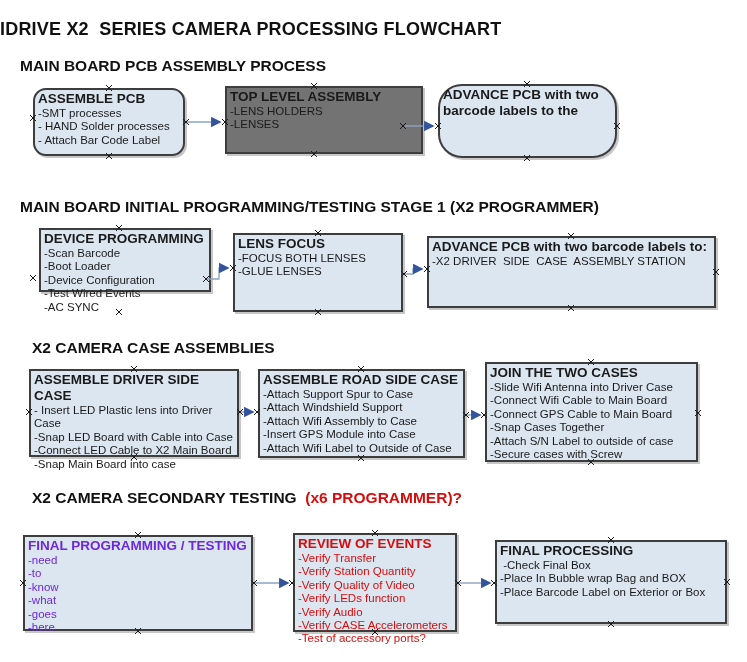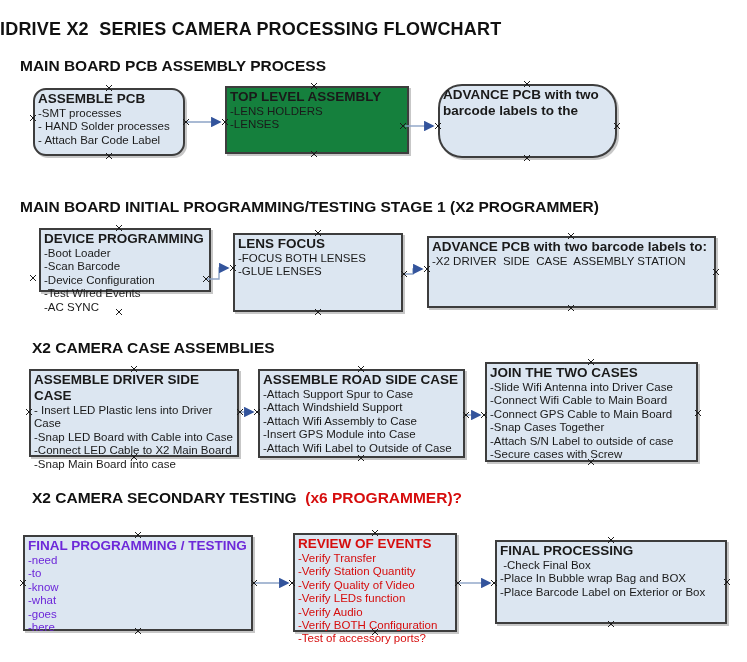--- a/index.html
+++ b/index.html
@@ -30,36 +30,36 @@
   <div class="page-title">IDRIVE X2  SERIES CAMERA PROCESSING FLOWCHART</div>
   <div id="sections">
       <div>
         <div class="section-header" style="left: 20px; top: 57px;"><span>MAIN BOARD PCB ASSEMBLY PROCESS</span></div>
         <div class="flow-box" style="left: 33px; top: 88px; width: 152px; height: 68px; background: rgb(220, 230, 241); border-color: rgb(61, 61, 61); color: rgb(26, 26, 26); border-radius: 13px;">
           <div class="box-title">ASSEMBLE PCB</div>
           <div class="box-line">-SMT processes</div>
           <div class="box-line">- HAND Solder processes</div>
           <div class="box-line">- Attach Bar Code Label</div>
         </div>
-        <div class="flow-box" style="left: 225px; top: 86px; width: 184px; height: 68px; background: #15803d; border-color: rgb(61, 61, 61); color: rgb(26, 26, 26);">
+        <div class="flow-box" style="left: 225px; top: 86px; width: 198px; height: 68px; background: #737373; border-color: rgb(61, 61, 61); color: rgb(26, 26, 26);">
           <div class="box-title">TOP LEVEL ASSEMBLY</div>
           <div class="box-line">-LENS HOLDERS</div>
           <div class="box-line">-LENSES</div>
         </div>
         <div class="flow-box" style="left: 438px; top: 84px; width: 179px; height: 74px; background: rgb(220, 230, 241); border-color: rgb(61, 61, 61); color: rgb(26, 26, 26); border-radius: 24px;">
           <div class="box-title">ADVANCE PCB with two</div>
           <div class="box-title">barcode labels to the</div>
         </div>
       </div>
       <div>
         <div class="section-header" style="left: 20px; top: 198px;"><span>MAIN BOARD INITIAL PROGRAMMING/TESTING STAGE 1 (X2 PROGRAMMER)</span></div>
         <div class="flow-box" style="left: 39px; top: 228px; width: 172px; height: 64px; background: rgb(220, 230, 241); border-color: rgb(61, 61, 61); color: rgb(26, 26, 26);">
           <div class="box-title">DEVICE PROGRAMMING</div>
+          <div class="box-line">-Scan Barcode</div>
           <div class="box-line">-Boot Loader</div>
-          <div class="box-line">-Scan Barcode</div>
           <div class="box-line">-Device Configuration</div>
           <div class="box-line">-Test Wired Events</div>
           <div class="box-line">-AC SYNC</div>
         </div>
         <div class="flow-box" style="left: 233px; top: 233px; width: 170px; height: 79px; background: rgb(220, 230, 241); border-color: rgb(61, 61, 61); color: rgb(26, 26, 26);">
           <div class="box-title">LENS FOCUS</div>
           <div class="box-line">-FOCUS BOTH LENSES</div>
           <div class="box-line">-GLUE LENSES</div>
         </div>
         <div class="flow-box" style="left: 427px; top: 236px; width: 289px; height: 72px; background: rgb(220, 230, 241); border-color: rgb(61, 61, 61); color: rgb(26, 26, 26);">
@@ -105,21 +105,21 @@
           <div class="box-line">-goes</div>
           <div class="box-line">-here</div>
         </div>
         <div class="flow-box" style="left: 293px; top: 533px; width: 164px; height: 99px; background: rgb(220, 230, 241); border-color: rgb(61, 61, 61); color: rgb(214, 13, 13);">
           <div class="box-title">REVIEW OF EVENTS</div>
           <div class="box-line">-Verify Transfer</div>
           <div class="box-line">-Verify Station Quantity</div>
           <div class="box-line">-Verify Quality of Video</div>
           <div class="box-line">-Verify LEDs function</div>
           <div class="box-line">-Verify Audio</div>
-          <div class="box-line">-Verify BOTH Configuration</div>
+          <div class="box-line">-Verify CASE Accelerometers</div>
           <div class="box-line">-Test of accessory ports?</div>
         </div>
         <div class="flow-box" style="left: 495px; top: 540px; width: 232px; height: 84px; background: rgb(220, 230, 241); border-color: rgb(61, 61, 61); color: rgb(26, 26, 26);">
           <div class="box-title">FINAL PROCESSING</div>
           <div class="box-line"> -Check Final Box</div>
           <div class="box-line">-Place In Bubble wrap Bag and BOX</div>
           <div class="box-line">-Place Barcode Label on Exterior or Box</div>
         </div>
       </div>
     </div>

